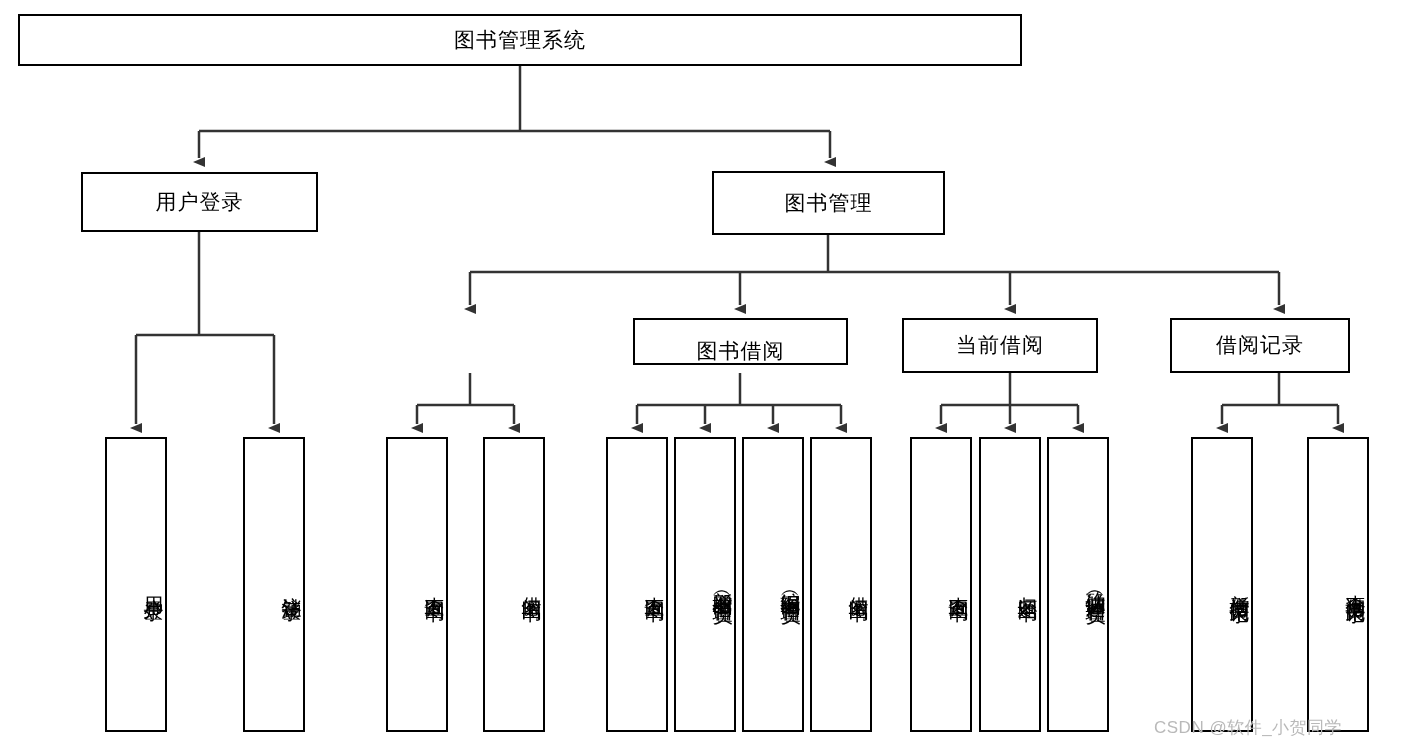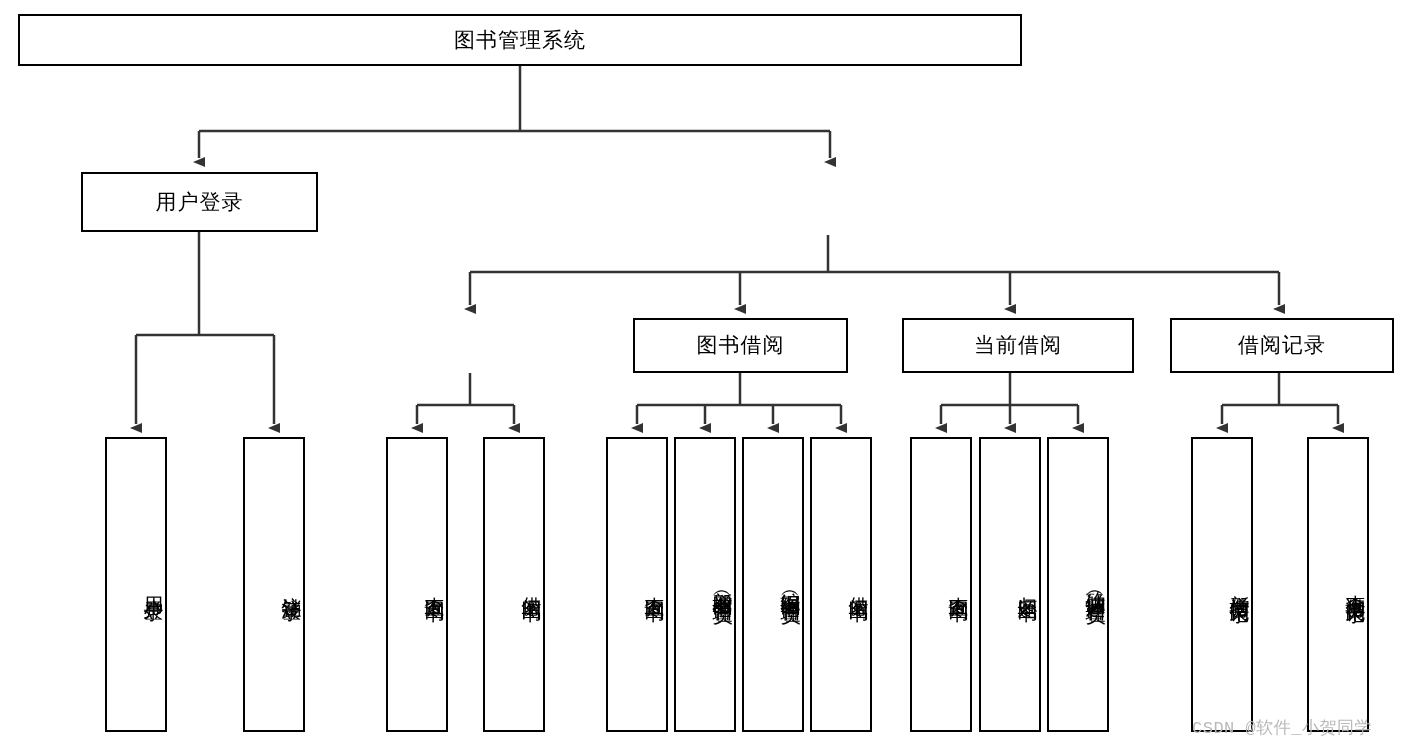--- a/index.html
+++ b/index.html
@@ -118,28 +118,31 @@
     </g>
   </svg>
 
   <div class="node horiz" style="left:18px; top:14px; width:1004px; height:52px;">
     <span>图书管理系统</span>
   </div>
 
   <div class="node horiz" style="left:81px; top:172px; width:237px; height:60px;">
     <span>用户登录</span>
   </div>
+  <div class="node horiz" style="left:712px; top:171px; width:233px; height:64px;">
+    <span>图书管理</span>
+  </div>
 
-  <div class="node horiz" style="left:633px; top:318px; width:215px; height:55px;">
+  <div class="node horiz" style="left:633px; top:318px; width:215px; height:47px;align-items:flex-end;">
     <span>图书借阅</span>
   </div>
-  <div class="node horiz" style="left:902px; top:318px; width:232px; height:55px;">
+  <div class="node horiz" style="left:902px; top:318px; width:196px; height:55px;">
     <span>当前借阅</span>
   </div>
-  <div class="node horiz" style="left:1170px; top:318px; width:224px; height:55px;">
+  <div class="node horiz" style="left:1170px; top:318px; width:180px; height:55px;">
     <span>借阅记录</span>
   </div>
 
   <div class="node leaf" style="left:105px; top:437px; width:62px; height:295px;">
     <span class="vtext">用户登录</span>
   </div>
   <div class="node leaf" style="left:243px; top:437px; width:62px; height:295px;">
     <span class="vtext">注销登录</span>
   </div>
 
@@ -173,15 +176,15 @@
     <span class="vtext">确认归还（管理员）</span>
   </div>
 
   <div class="node leaf" style="left:1191px; top:437px; width:62px; height:295px;">
     <span class="vtext">新增借阅记录</span>
   </div>
   <div class="node leaf" style="left:1307px; top:437px; width:62px; height:295px;">
     <span class="vtext">查询借阅记录</span>
   </div>
 
-  <div class="watermark" style="left:1192px; top:716px;font-family:Liberation Mono, monospace;">CSDN @软件_小贺同学</div>
+  <div class="watermark" style="left:1154px; top:716px;">CSDN @软件_小贺同学</div>
 
 </div>
 
 </body></html>

